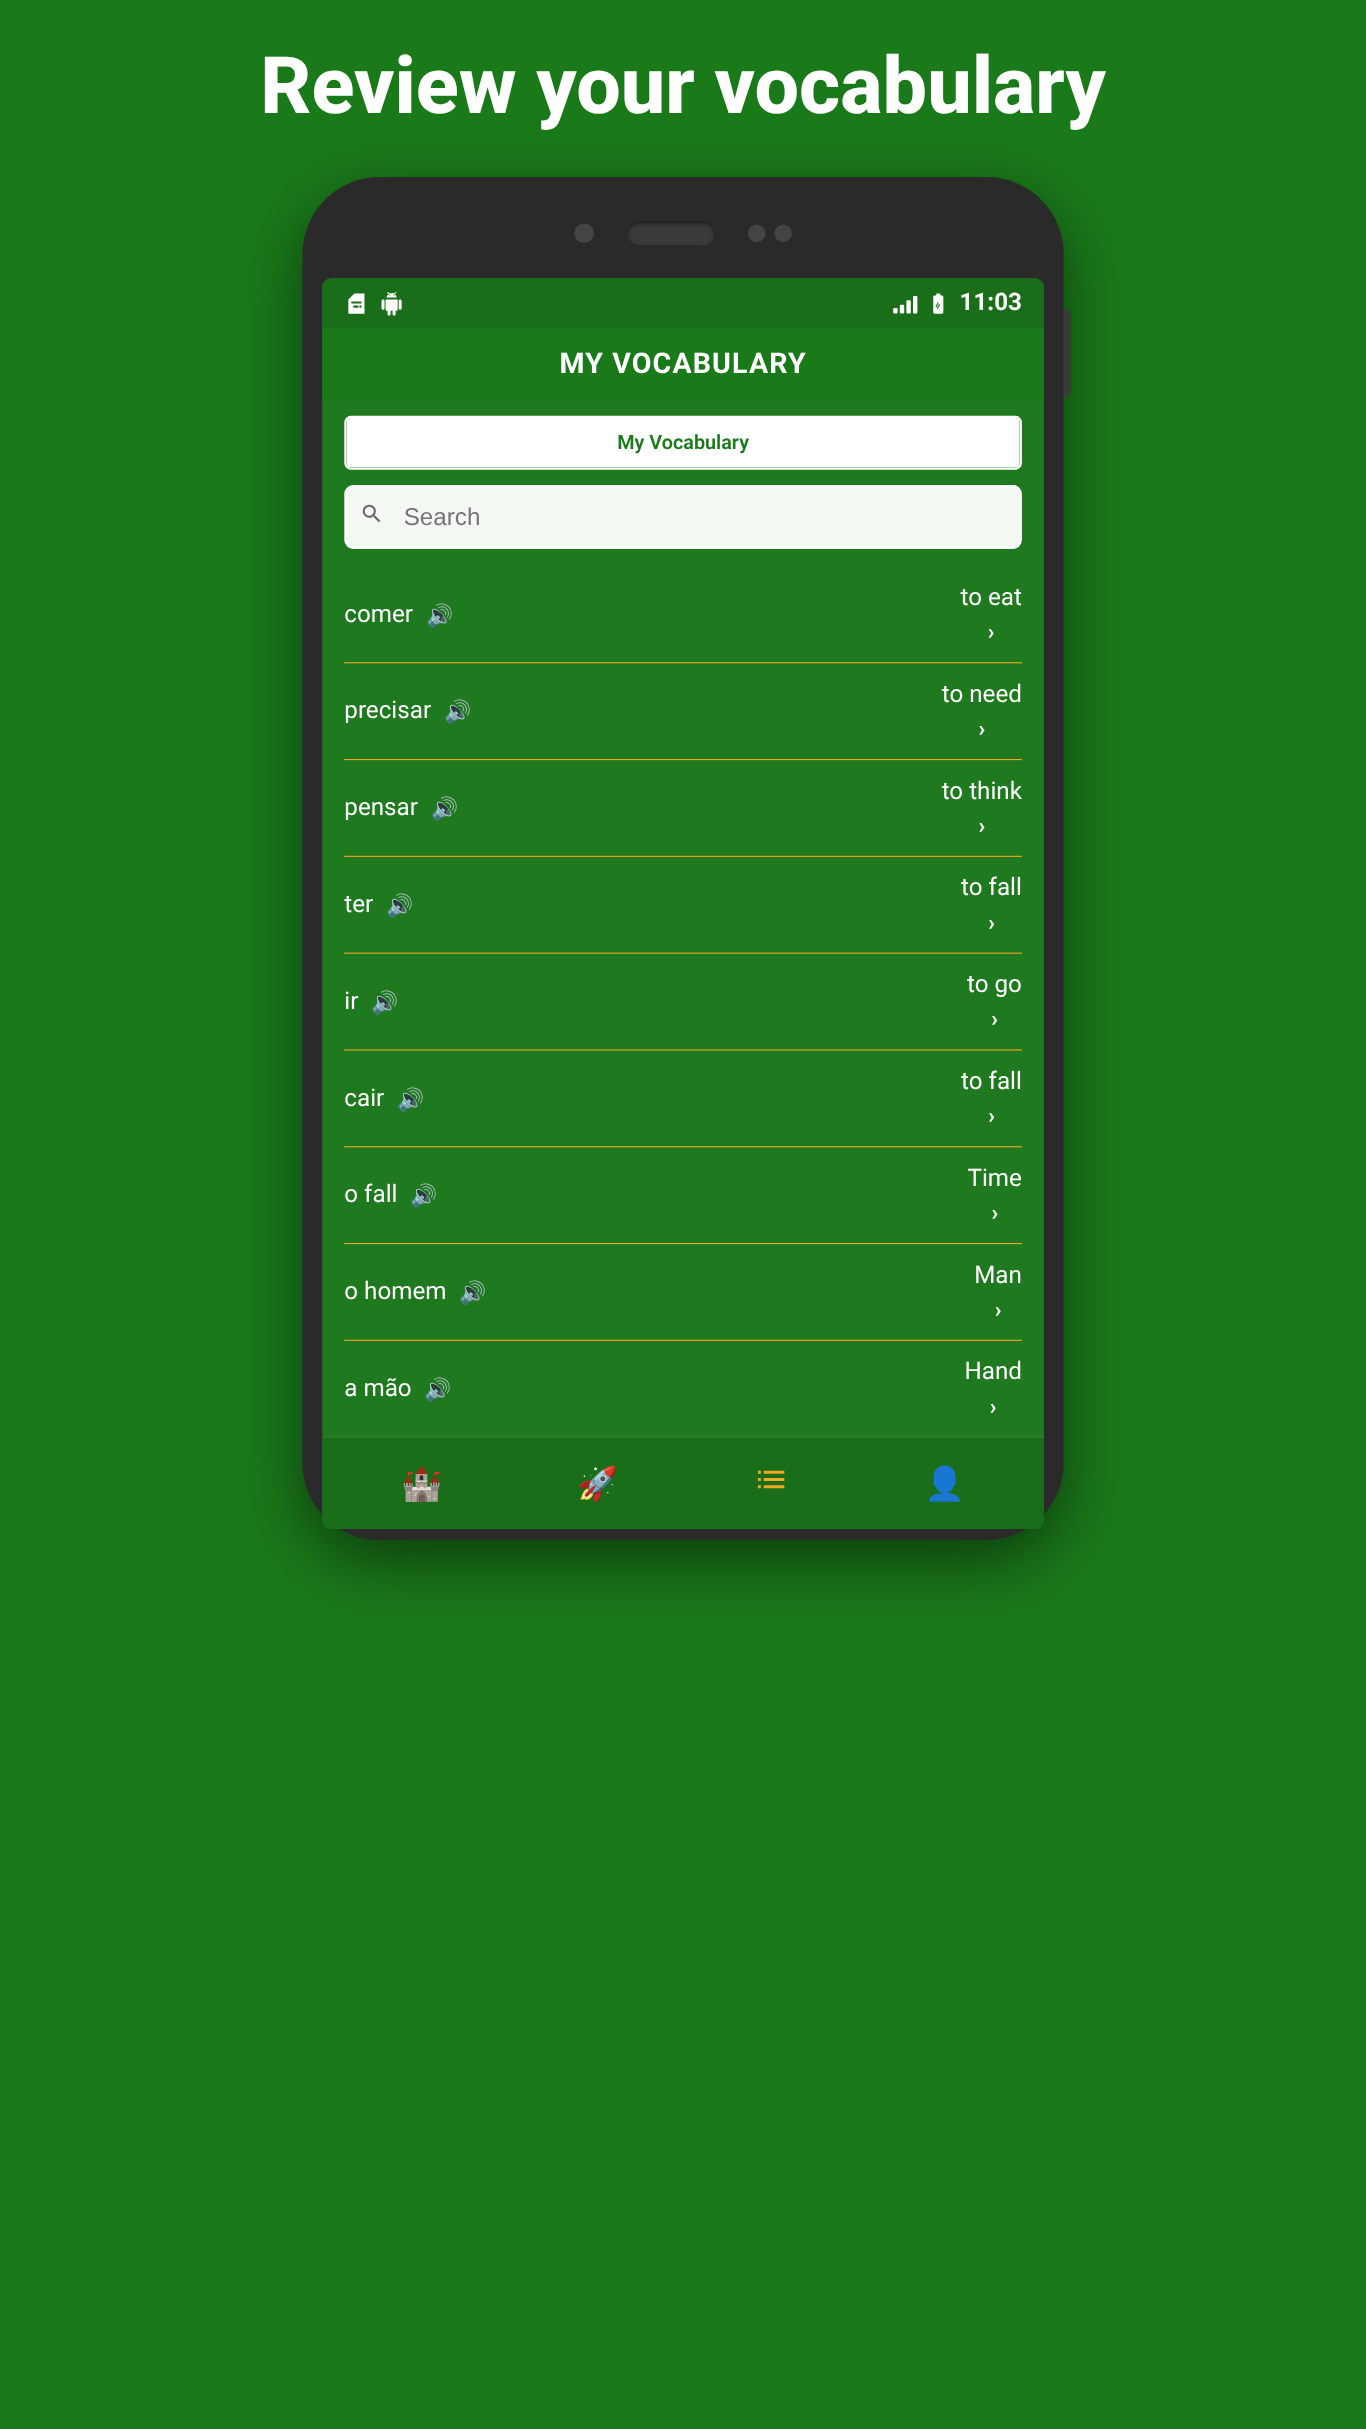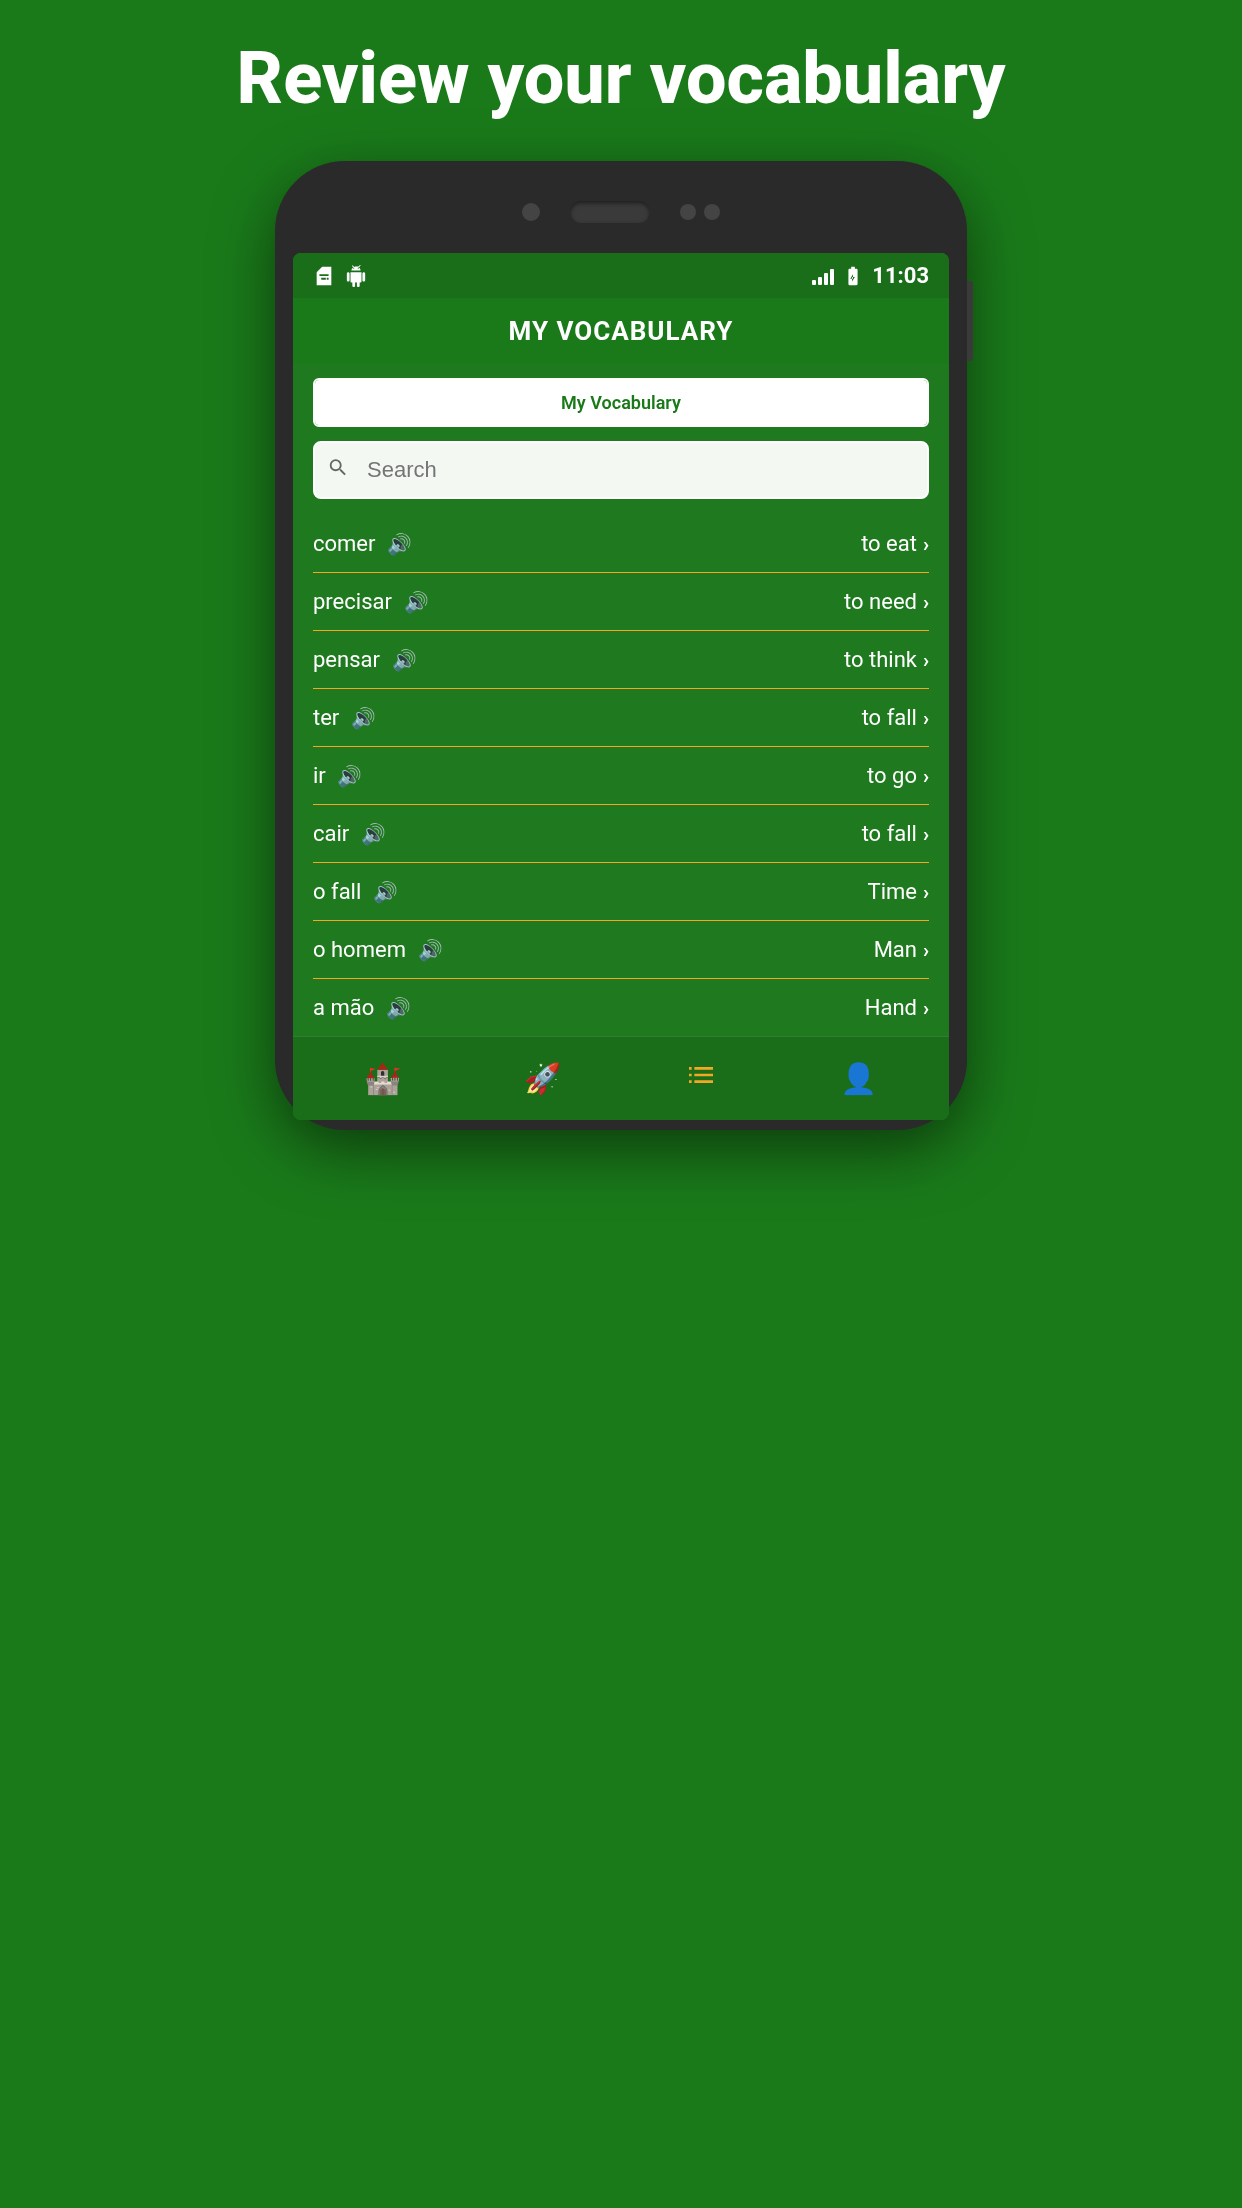--- a/index.html
+++ b/index.html
@@ -214,20 +214,21 @@
       font-size: 20px;
       opacity: 0.9;
     }
 
     .vocab-right {
       display: flex;
       align-items: center;
       gap: 6px;
       color: white;
       font-size: 22px;
+      flex-direction: column;
     }
 
     .chevron {
       color: white;
       font-size: 20px;
       font-weight: bold;
     }
 
     
     .bottom-nav {

